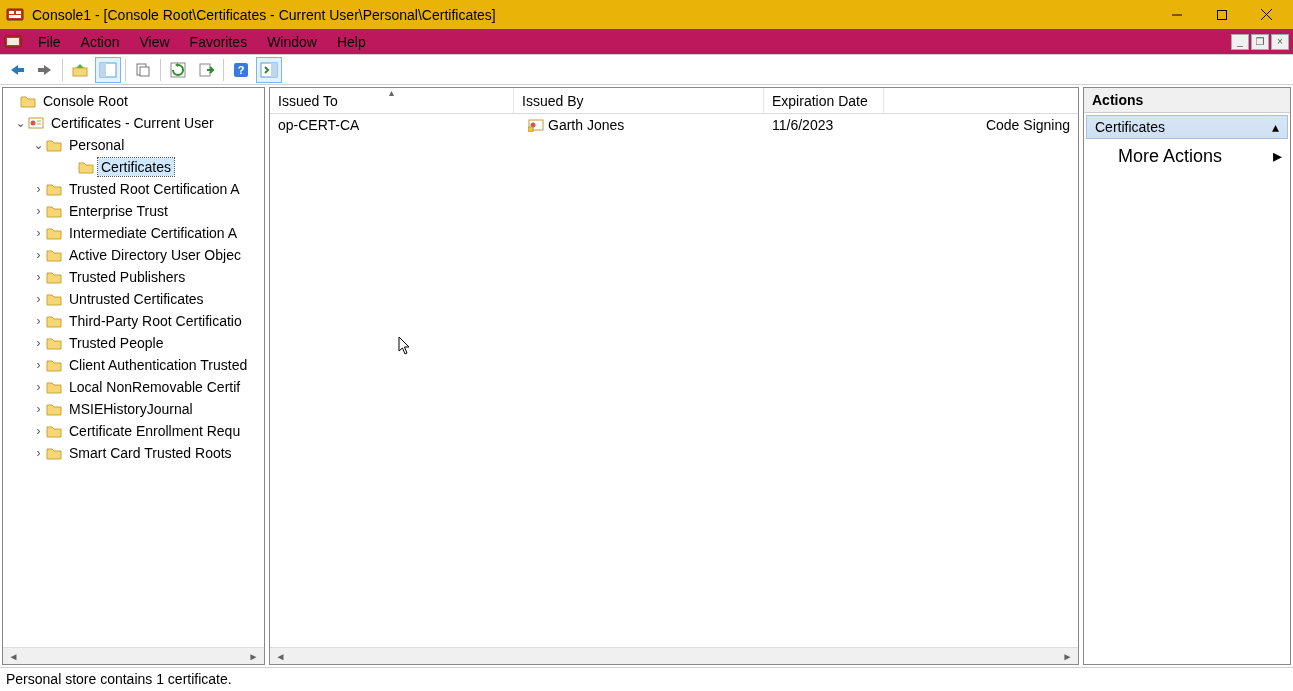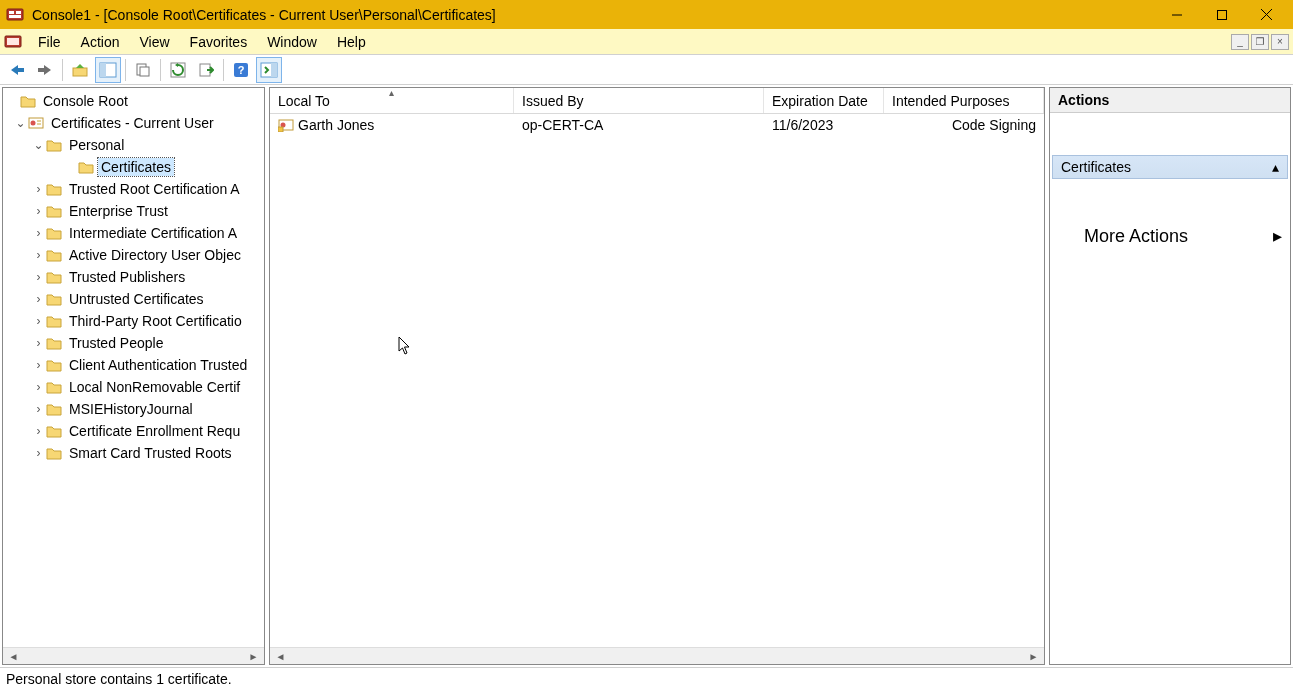--- a/index.html
+++ b/index.html
@@ -29,21 +29,21 @@
   .win-ctrl {
     width: 45px; height: 28px;
     display: flex; align-items: center; justify-content: center;
   }
   
   .menubar {
     height: 26px;
     display: flex;
     align-items: center;
     padding: 0 4px;
-    background: #fef9c3;
+    background: #be185d;
     border-bottom: 1px solid #d0d0d0;
   }
   .menubar .app-icon-sm { width: 18px; height: 18px; margin-right: 6px; }
   .menu-item { padding: 3px 10px; font-size: 14px; }
   .menubar .spacer { flex: 1; }
   .mdi-btn {
     width: 18px; height: 16px; margin-left: 2px;
     border: 1px solid #aaa; display:flex;align-items:center;justify-content:center;
     font-size: 10px; color:#555; background:#f0f0f0;
   }
@@ -72,21 +72,21 @@
   .pane {
     border: 1px solid #888;
     margin: 2px;
     display: flex;
     flex-direction: column;
     overflow: hidden;
     background: #fff;
   }
   .tree-pane { width: 263px; }
   .list-pane { flex: 1; }
-  .actions-pane { width: 242px; gap: 40px; }
+  .actions-pane { width: 208px; }
   
   .tree {
     flex: 1;
     overflow: hidden;
     padding: 2px 0;
     font-size: 14px;
     white-space: nowrap;
   }
   .tree-row {
     height: 22px; display: flex; align-items: center;
@@ -443,45 +443,42 @@
     <div class="hscroll">
       <span class="hs-btn">◄</span>
       <span class="hs-btn">►</span>
     </div>
   </div>
 
   <div class="pane list-pane">
     <div class="list-header">
       <div class="col col-to">
           <span class="sort-caret">▴</span>
-          <span>Local To</span>
+          <span>Issued To</span>
         </div>
       <div class="col col-by">
           <span>Issued By</span>
         </div>
       <div class="col col-exp">
           <span>Expiration Date</span>
         </div>
-      <div class="col col-purp">
-          <span>Intended Purposes</span>
-        </div>
     </div>
     <div class="list-body">
       <div class="list-row">
+        <div class="cell cell-by">op-CERT-CA</div>
         <div class="cell cell-to">
           <span>
               <svg width="16" height="14">
                 <rect x="1" y="2" width="14" height="10" fill="#fff" stroke="#c29b3a"></rect>
                 <circle cx="5" cy="7" r="2.5" fill="#d9534f"></circle>
                 <rect x="0" y="9" width="5" height="5" fill="#f4c542" stroke="#c29b3a"></rect>
               </svg>
             </span>
           <span>Garth Jones</span>
         </div>
-        <div class="cell cell-by">op-CERT-CA</div>
         <div class="cell cell-exp">11/6/2023</div>
         <div class="cell cell-purp">Code Signing</div>
       </div>
     </div>
     <div class="hscroll">
       <span class="hs-btn">◄</span>
       <span class="hs-btn">►</span>
     </div>
   </div>
 

